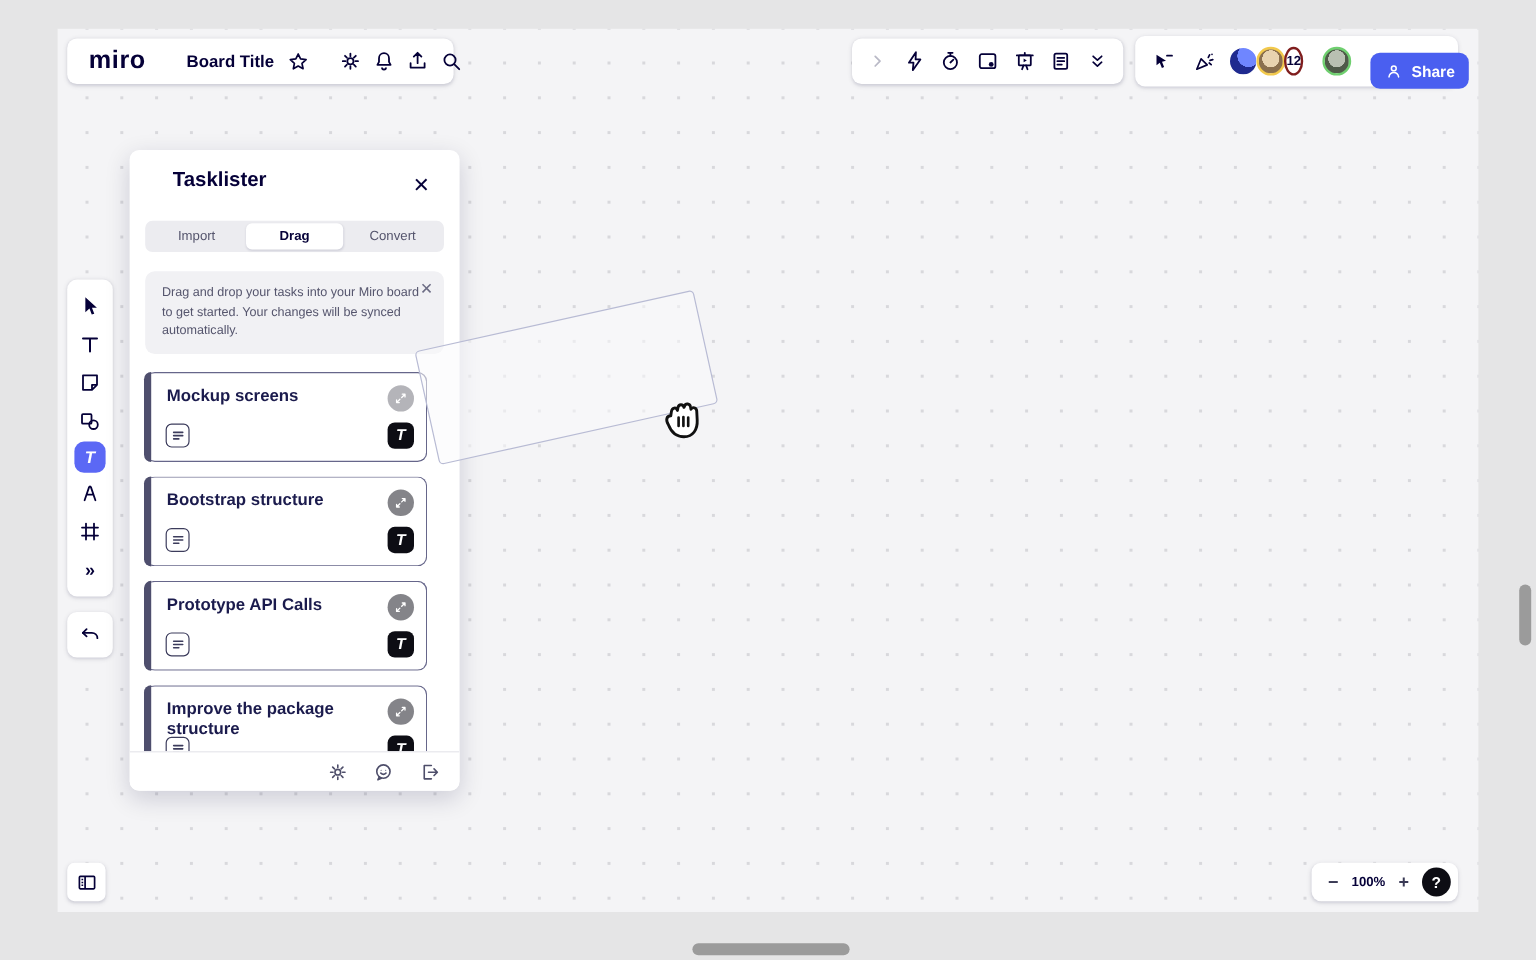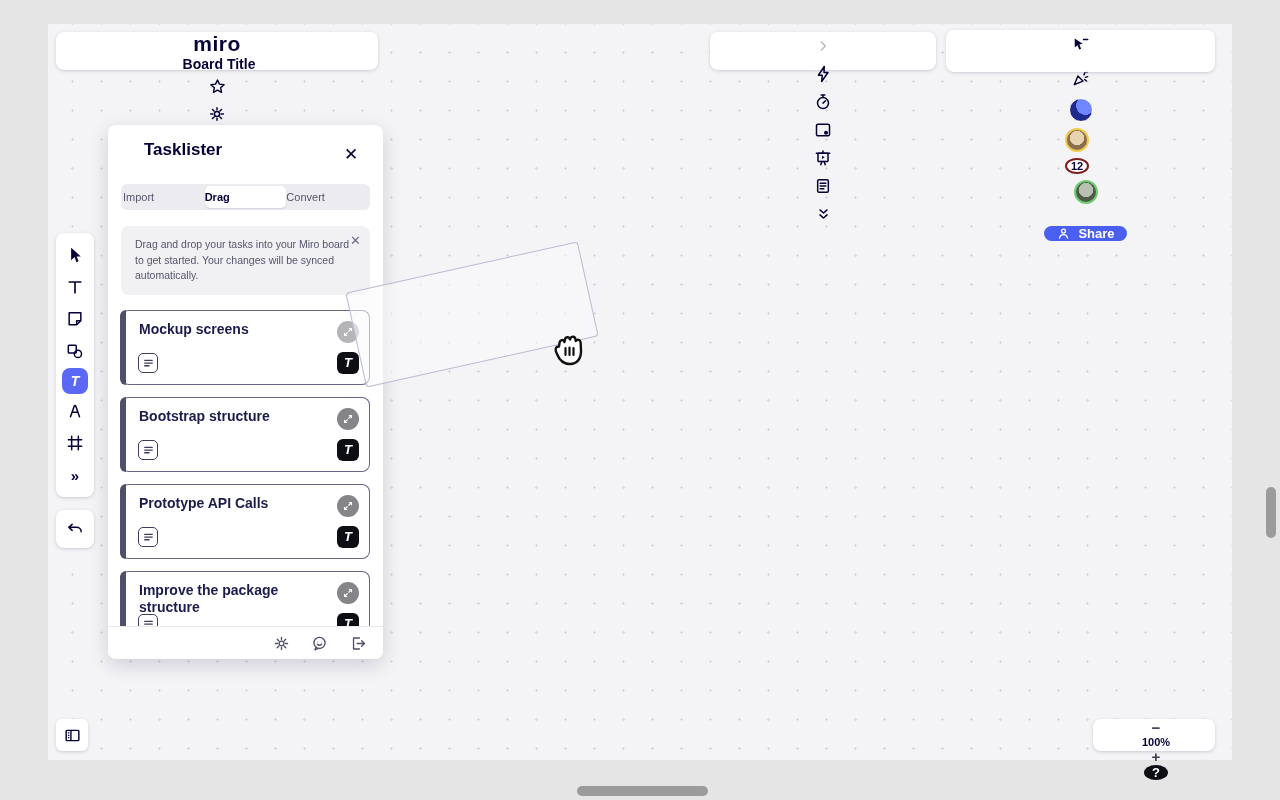--- a/index.html
+++ b/index.html
@@ -14,21 +14,20 @@
   .canvas {
     position:absolute; left:48px; top:24px; width:1184px; height:736px;
     background-color:#f4f4f6;
     background-image:radial-gradient(#d8d8dc 1.2px, transparent 1.3px);
     background-size:29px 29px;
     background-position:10px 14px;
   }
   .card {
     position:absolute; background:#fff; border-radius:8px;
     box-shadow:0 1px 4px rgba(5,0,56,.12), 0 1px 2px rgba(5,0,56,.06);
-    flex-direction:column;
   }
   .icon-btn {
     width:28px; height:28px; display:flex; align-items:center; justify-content:center;
     border-radius:4px; color:#050038; flex:0 0 auto; cursor:pointer;
   }
   svg { display:block; }
   .vdiv { width:1px; height:22px; background:#e2e2e8; margin:0 8px; }
 
   
   .topbar-left { left:56px; top:32px; height:38px; width:322px; display:flex; align-items:center; padding:0 10px; }
@@ -60,28 +59,28 @@
     display:flex; align-items:center; justify-content:center;
     font-size:14px; font-weight:700; font-style:italic; cursor:pointer;
   }
   .undo-card { left:56px; top:510px; width:38px; height:38px; display:flex; align-items:center; justify-content:center; }
 
   
   .panel { left:108px; top:125px; width:275px; height:534px; box-shadow:0 6px 20px rgba(5,0,56,.16); overflow:hidden; }
   .panel-header { display:flex; align-items:flex-start; justify-content:space-between; padding:15px 18px 10px 36px; }
   .panel-title { font-size:17px; font-weight:700; }
   .tabs { margin:6px 13px 0 13px; background:#ececf0; border-radius:6px; display:flex; padding:2px; }
-  .tab { flex:1; font-size:11px; padding:5px 0; color:#55556d; border-radius:5px; cursor:pointer; }
+  .tab { flex:1; text-align:center; font-size:11px; padding:5px 0; color:#55556d; border-radius:5px; cursor:pointer; }
   .tab.active { background:#fff; color:#050038; font-weight:700; box-shadow:0 1px 2px rgba(5,0,56,.12); }
   .info-box {
     margin:16px 13px 0 13px; background:#f1f1f4; border-radius:8px; padding:11px 14px 11px 14px; position:relative;
     font-size:10.5px; line-height:15.5px; color:#55556d;
   }
   .info-close { position:absolute; top:8px; right:9px; font-size:13px; color:#6c6c84; cursor:pointer; line-height:1; }
-  .cards { padding:15px 13px 0 13px; display:flex; flex-direction:column; gap:12px; }
+  .cards { padding:15px 27px 0 13px; display:flex; flex-direction:column; gap:12px; }
   .task-card {
     position:relative; height:75px; background:#fff; border:1px solid #66668a; border-radius:8px;
     border-left:none; padding:10px 14px 10px 18px; cursor:grab;
   }
   .task-card::before {
     content:""; position:absolute; left:-1px; top:-1px; bottom:-1px; width:6px;
     background:#4e4e6d; border-radius:8px 0 0 8px;
   }
   .task-title { font-size:14px; font-weight:700; color:#1b1b4d; line-height:17px; max-width:190px; }
   .desc-icon {

